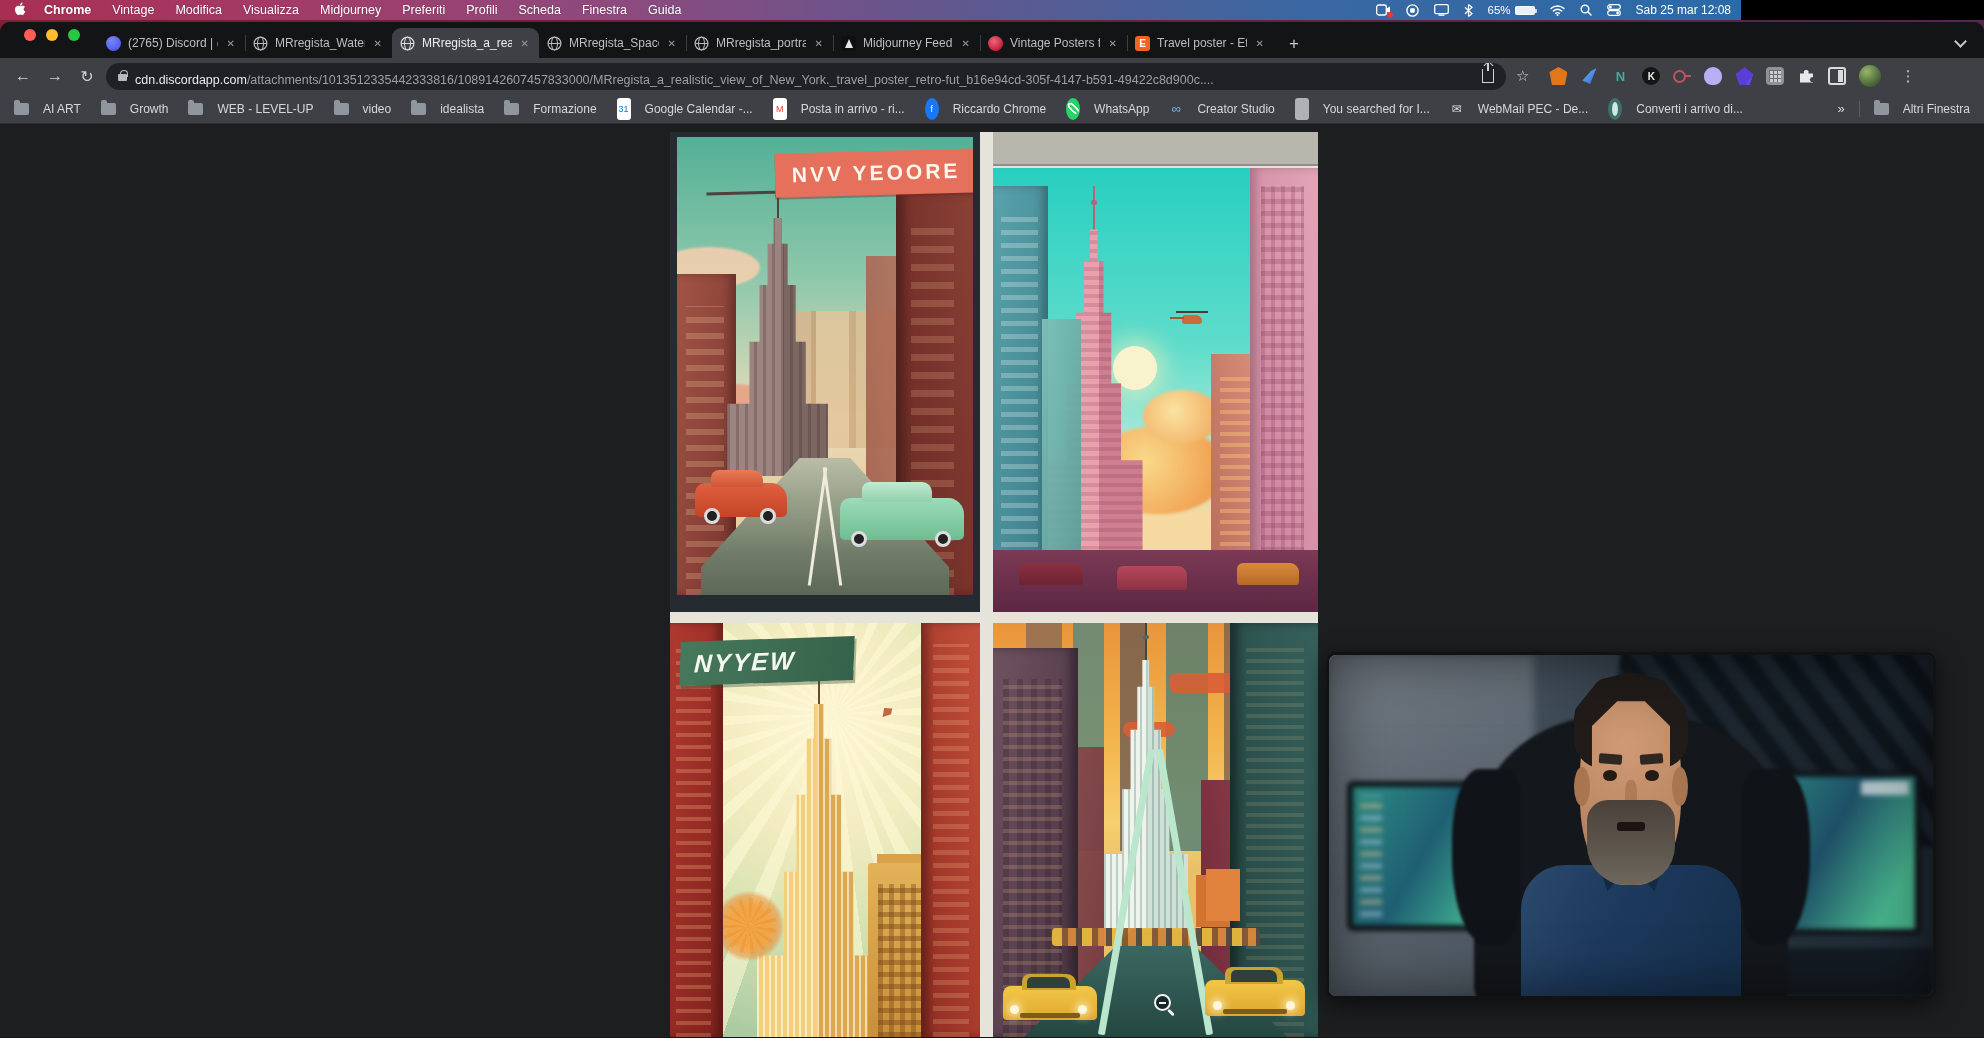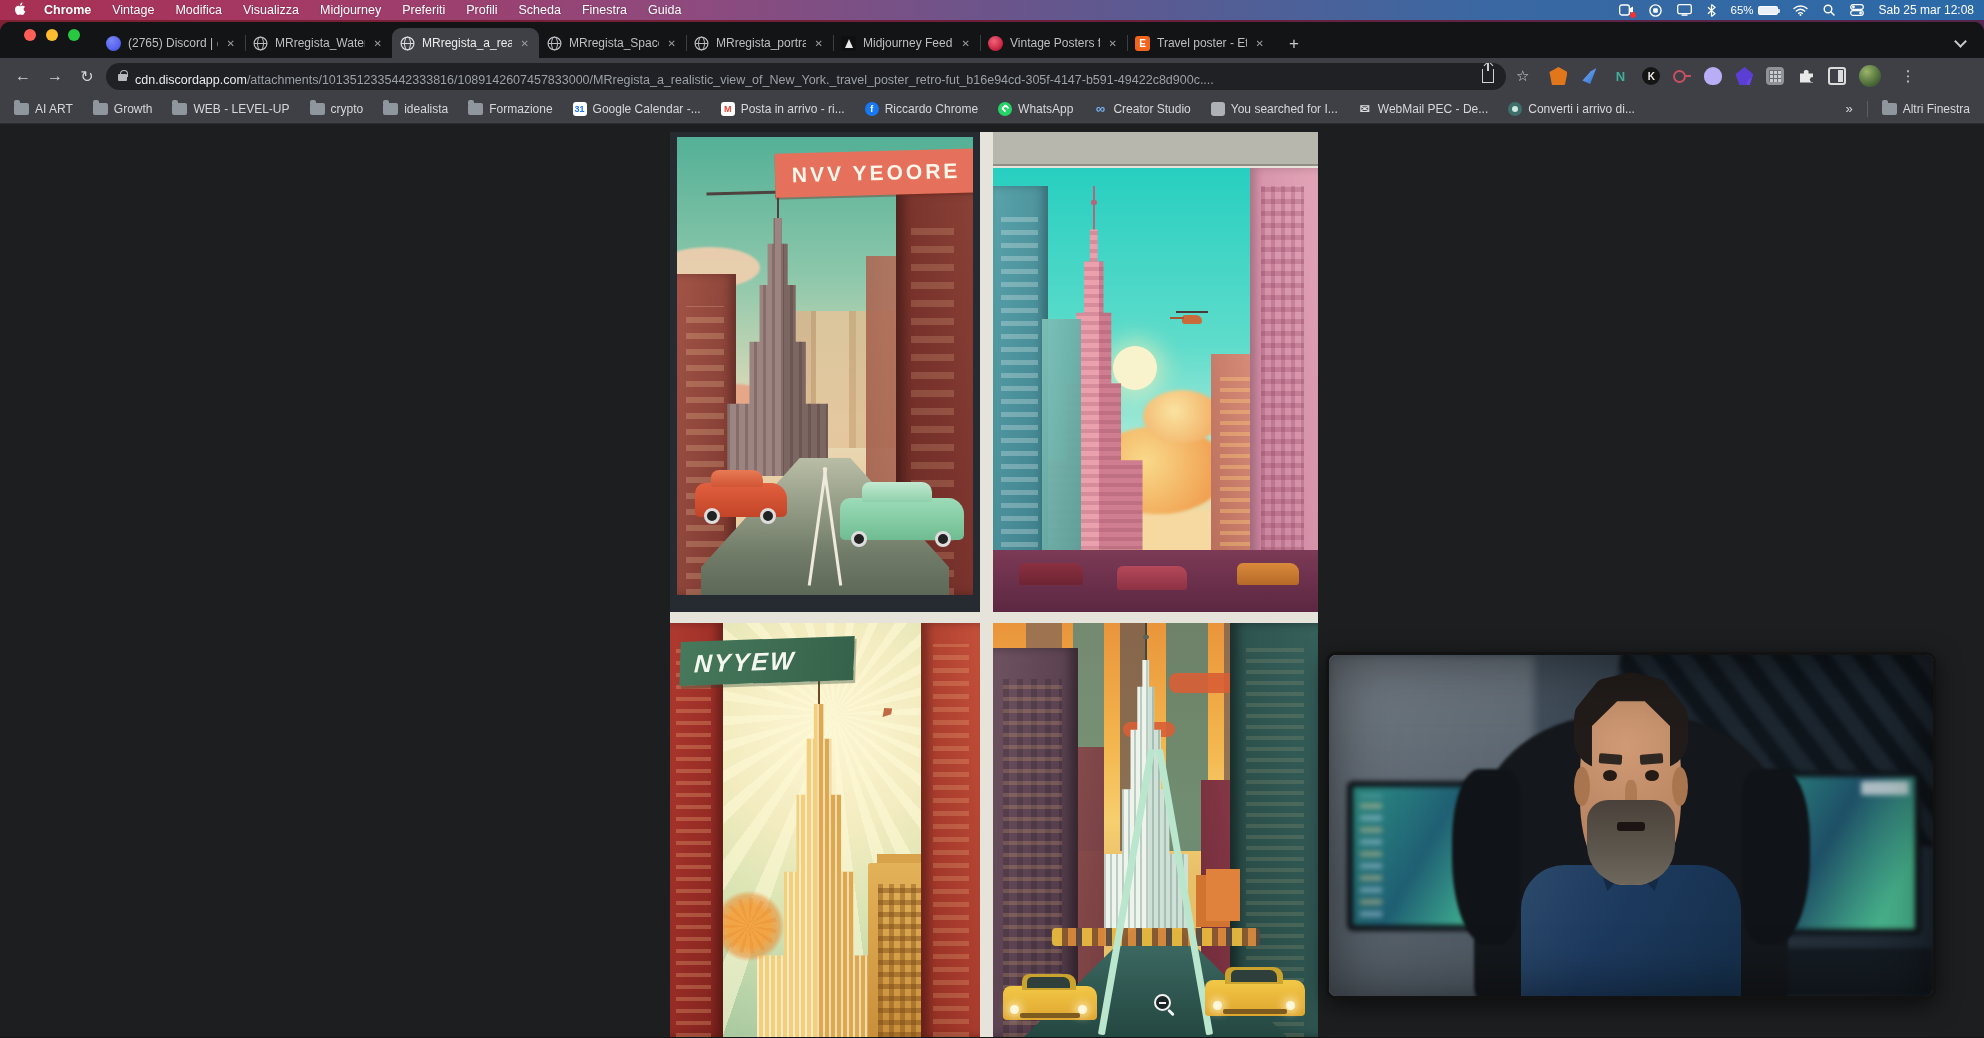--- a/index.html
+++ b/index.html
@@ -1,20 +1,20 @@
 <!DOCTYPE html>
 <html><head>
 <meta charset="utf-8">
 <style>
   * { box-sizing: border-box; margin: 0; padding: 0; }
   html,body { width:1984px; height:1038px; overflow:hidden; background:#000;
     font-family:"Liberation Sans", sans-serif; }
 
   
-  .menubar { position:absolute; top:0; left:0; width:1984px; height:20px;
+  .menubar { position:absolute; top:0; left:0; width:1741px; height:20px;
     background:linear-gradient(90deg,#a82f53 0%,#a43a66 15%,#8e4a7e 35%,#60588f 55%,#3a68a2 75%,#2b6aa8 100%);
     display:flex; align-items:center; color:#fff; font-size:12.5px; z-index:50; }
   .menubar .apple { margin:0 18px 0 14px; }
   .menu-item { margin-right:21px; text-shadow:0 0 2px rgba(0,0,0,.25); white-space:nowrap; }
   .menu-item.app { font-weight:bold; }
   .mb-right { margin-left:auto; display:flex; align-items:center; gap:15px; padding-right:10px; }
   .mb-ic { display:inline-flex; align-items:center; position:relative; }
   .mb-batt { display:flex; align-items:center; gap:4px; font-size:11.5px; }
   .batt-shape { width:20px; height:9px; border:1px solid rgba(255,255,255,.9); border-radius:2px; position:relative; background:rgba(255,255,255,.9); }
   .batt-shape::after { content:""; position:absolute; right:-3px; top:2px; width:2px; height:4px; background:rgba(255,255,255,.8); border-radius:0 1px 1px 0; }
@@ -92,26 +92,26 @@
   .ext-puzzle::before { content:""; width:13px; height:13px; background:#e8e8e8;
     clip-path:polygon(0 30%,30% 30%,30% 12%,48% 0,66% 12%,66% 30%,100% 30%,100% 60%,85% 60%,75% 78%,85% 96%,100% 96%,100% 100%,0 100%); }
   .ext-panel { background:transparent; border:2px solid #dcdcdc; border-radius:3px; }
   .ext-panel::before { content:""; position:absolute; right:1px; top:1px; bottom:1px; width:5px; background:#dcdcdc; }
   .avatar { width:22px; height:22px; border-radius:50%; flex:none;
     background:radial-gradient(circle at 35% 30%,#9ab56a,#55743f 55%,#2e402a); }
   .dots-menu { color:#cfd1d4; font-size:15px; padding:0 6px; }
 
   .bookmarks { height:30px; background:#3e4045; border-bottom:1px solid #2c2d30; display:flex;
     align-items:center; padding:0 14px; gap:20px; color:#d6d7d9; font-size:12px; }
-  .bm { display:flex; align-items:center; gap:6px; white-space:nowrap;text-align:right; }
+  .bm { display:flex; align-items:center; gap:14px; white-space:nowrap;text-align:right; }
   .bm-ico { width:15px; height:12px; flex:none; position:relative; }
   .ico-folder { background:#8f969e; border-radius:2px; }
   .ico-folder::before { content:""; position:absolute; top:-3px; left:0; width:6px; height:4px; background:#8f969e; border-radius:2px 2px 0 0; }
   .ico-sq { border-radius:3px; display:flex; align-items:center; justify-content:center;
-    font-size:9px; font-weight:bold; width:14px; height:14px; }
+    font-size:9px; font-weight:normal; width:14px; height:22px; }
   .ico-gcal { background:#fff; color:#1a73e8; }
   .ico-gmail { background:#fff; color:#ea4335; }
   .ico-fb { background:#1877f2; color:#fff; border-radius:50%; }
   .ico-wa { background:#25d366; border-radius:50%; position:relative; }
   .ico-wa::before { content:""; position:absolute; inset:3.5px; border:2px solid #fff; border-radius:50%; border-bottom-color:transparent; transform:rotate(-45deg); }
   .ico-cs { background:transparent; color:#7ab3f5; font-size:13px; }
   .ico-gray { background:#aeb2b7; }
   .ico-mail { background:transparent; color:#dadbdd; font-size:12px; }
   .ico-conv { background:#3f6f6a; border-radius:50%; position:relative; }
   .ico-conv::before { content:""; position:absolute; inset:4px; background:#cfe8e0; border-radius:50%; }
@@ -525,21 +525,21 @@
     <span class="bm">
         <span class="bm-ico ico-folder"></span>
         <span>Growth</span>
       </span>
     <span class="bm">
         <span class="bm-ico ico-folder"></span>
         <span>WEB - LEVEL-UP</span>
       </span>
     <span class="bm">
         <span class="bm-ico ico-folder"></span>
-        <span>crypto</span>
+        <span>video</span>
       </span>
     <span class="bm">
         <span class="bm-ico ico-folder"></span>
         <span>idealista</span>
       </span>
     <span class="bm">
         <span class="bm-ico ico-folder"></span>
         <span>Formazione</span>
       </span>
     <span class="bm">

